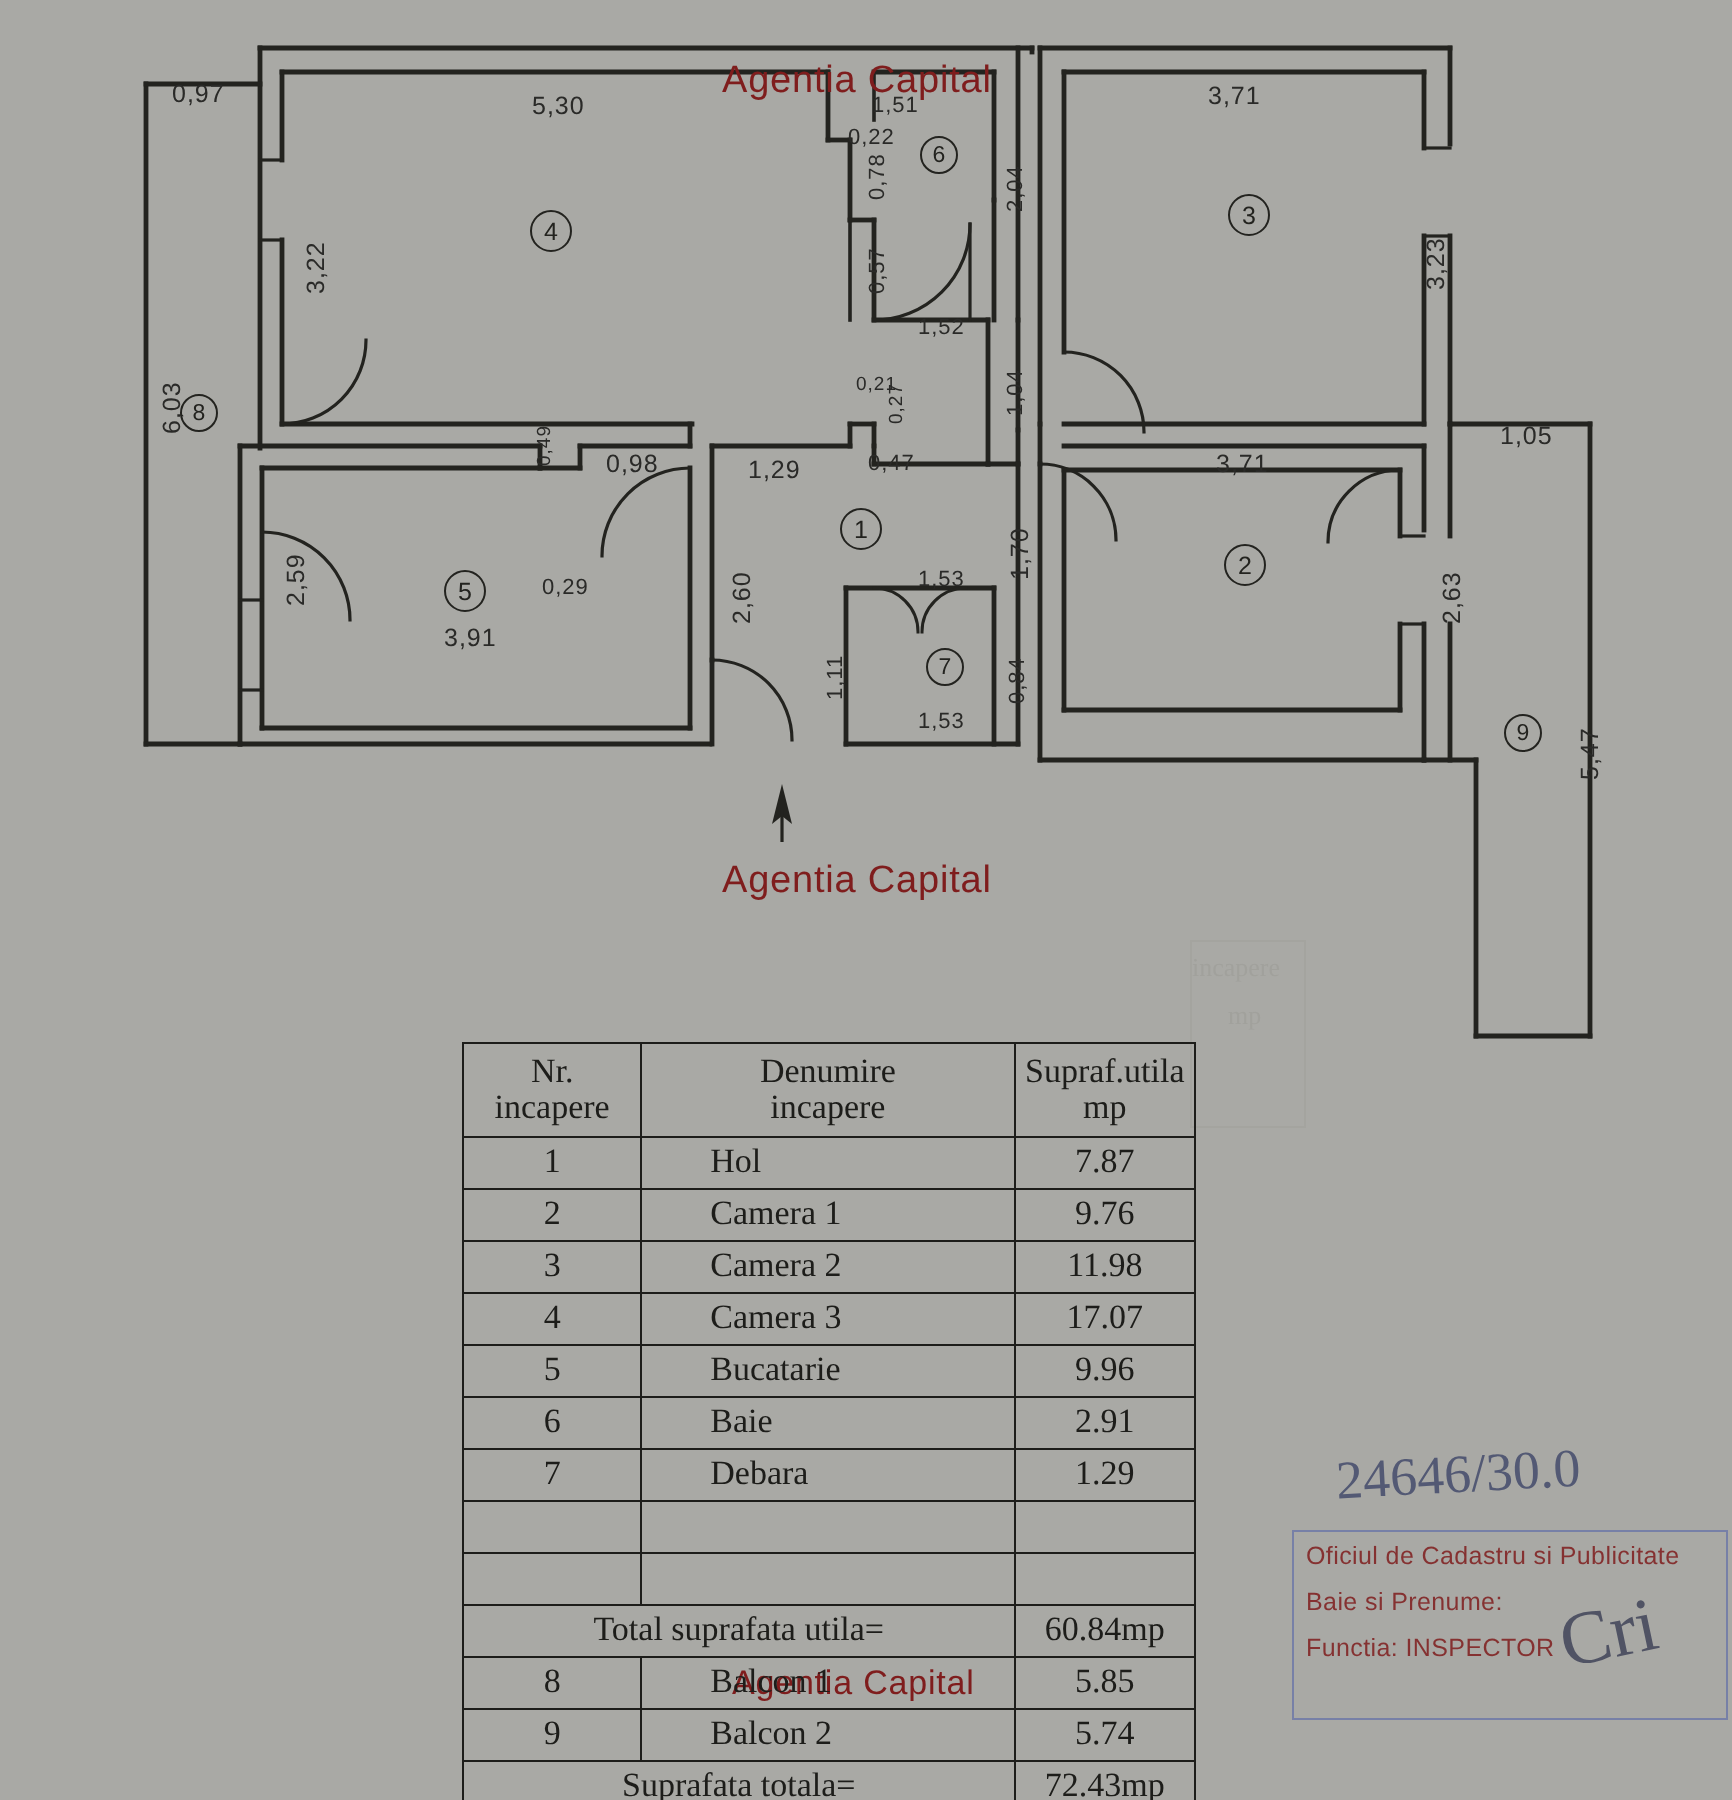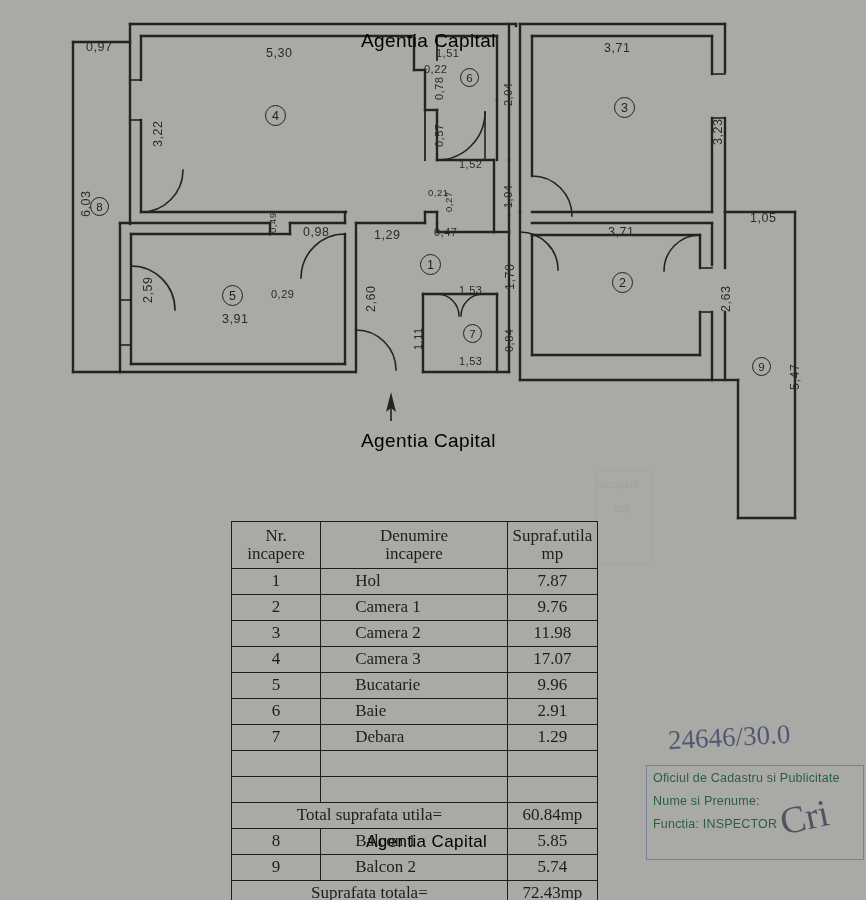--- a/index.html
+++ b/index.html
@@ -40,21 +40,21 @@
     display:flex;align-items:center;justify-content:center;
     background:transparent;
     box-sizing:border-box;
   }
   .bub.sm{width:19px;height:19px;font-size:11.5px;}
 
   
   .wm{
     position:absolute;
     font-family:"Liberation Sans", sans-serif;
-    color:#000000;
+    color:#7f1d1d;
     font-size:19px;
     letter-spacing:.4px;
     white-space:nowrap;
     pointer-events:none;
   }
   .wm.small{font-size:17px;}
 
   
   #tbl{
     position:absolute;
@@ -80,21 +80,21 @@
   .c-nm{width:177px;}
   .c-sf{width:85px;}
   #tbl td.nm{text-align:left;padding-left:34px;}
   #tbl td.blank{height:25px;}
   #tbl td.tot{text-align:center;font-size:17px;}
 
   
   #stamp{
     position:absolute;left:646px;top:765px;width:218px;height:95px;
     border:1.2px solid #6f7aa8;
-    color:#14532d;
+    color:#7f1d1d;
     font-family:"Liberation Sans", sans-serif;
     font-size:12.5px;
     box-sizing:border-box;
     padding:5px 6px;
     opacity:.85;
     overflow:hidden;
   }
   #stamp div{margin-bottom:9px;white-space:nowrap;letter-spacing:.2px;}
   #stampnum{
     position:absolute;left:668px;top:722px;
@@ -388,18 +388,18 @@
       <tr>
         <td class="tot" colspan="2">Suprafata totala=</td>
         <td>72.43mp</td>
       </tr>
     </tbody>
   </table>
 
   <div id="stampnum">24646/30.0</div>
   <div id="stamp">
     <div>Oficiul de Cadastru si Publicitate</div>
-    <div>Nume si Prenume:</div>
+    <div>Baie si Prenume:</div>
     <div>Functia:  INSPECTOR</div>
   </div>
   <div class="sig" style="left:780px;top:795px;">Cri</div>
 
 </div>
 
 </body></html>

